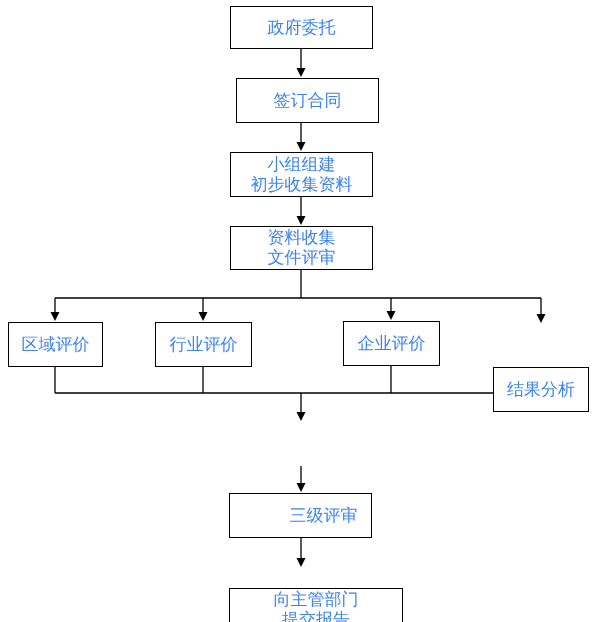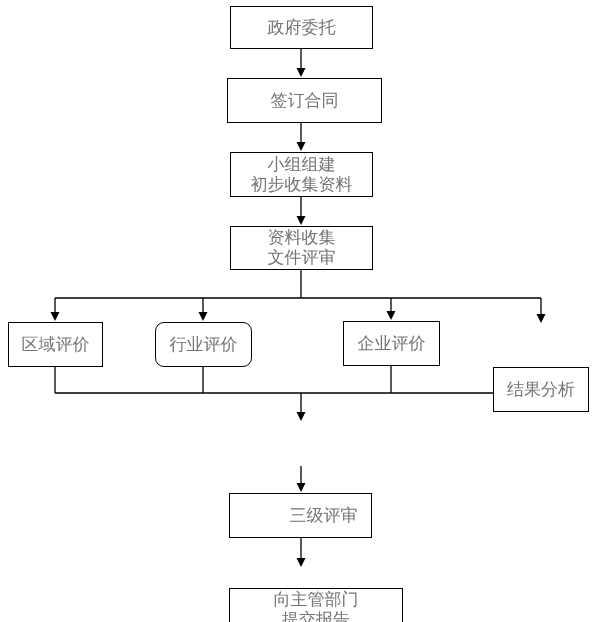--- a/index.html
+++ b/index.html
@@ -20,21 +20,21 @@
     left: 0;
     top: 0;
     width: 600px;
     height: 622px;
   }
   .node {
     position: absolute;
     box-sizing: border-box;
     border: 1.5px solid #000000;
     background: #ffffff;
-    color: #737373;
+    color: #3b82f6;
     display: flex;
     align-items: center;
     justify-content: center;
     text-align: center;
     font-size: 17px;
     line-height: 20px;
     white-space: pre-line;
   }
 </style>
 </head>
@@ -77,31 +77,31 @@
       <polygon points="386.5,311 395.5,311 391,320"></polygon>
       <polygon points="536.5,314 545.5,314 541,323"></polygon>
       <polygon points="296.5,412 305.5,412 301,421"></polygon>
       <polygon points="296.5,483 305.5,483 301,492"></polygon>
       <polygon points="296.5,558 305.5,558 301,567"></polygon>
     </g>
   </svg>
 
   <div class="node" style="left:230px; top:6px; width:143px; height:43px;">政府委托</div>
 
-  <div class="node" style="left:227px; top:78px; width:155px; height:45px;">签订合同</div>
+  <div class="node" style="left:236px; top:78px; width:143px; height:45px;">签订合同</div>
 
   <div class="node" style="left:230px; top:152px; width:143px; height:45px;">小组组建
 初步收集资料</div>
 
   <div class="node" style="left:230px; top:226px; width:143px; height:44px;">资料收集
 文件评审</div>
 
   <div class="node" style="left:8px; top:322px; width:95px; height:45px;text-align:center;">区域评价</div>
 
-  <div class="node" style="left:155px; top:322px; width:97px; height:45px;border-radius:9px;">行业评价</div>
+  <div class="node" style="left:155px; top:322px; width:97px; height:45px;">行业评价</div>
 
   <div class="node" style="left:343px; top:321px; width:97px; height:45px;">企业评价</div>
 
   <div class="node" style="left:493px; top:323px; width:96px; height:45px;margin-top:44px;">结果分析</div>
 
 
   <div class="node" style="left:229px; top:493px; width:143px; height:45px;padding-left:46px;">三级评审</div>
 
   <div class="node" style="left:229px; top:588px; width:174px; height:43px;">向主管部门
 提交报告</div>

